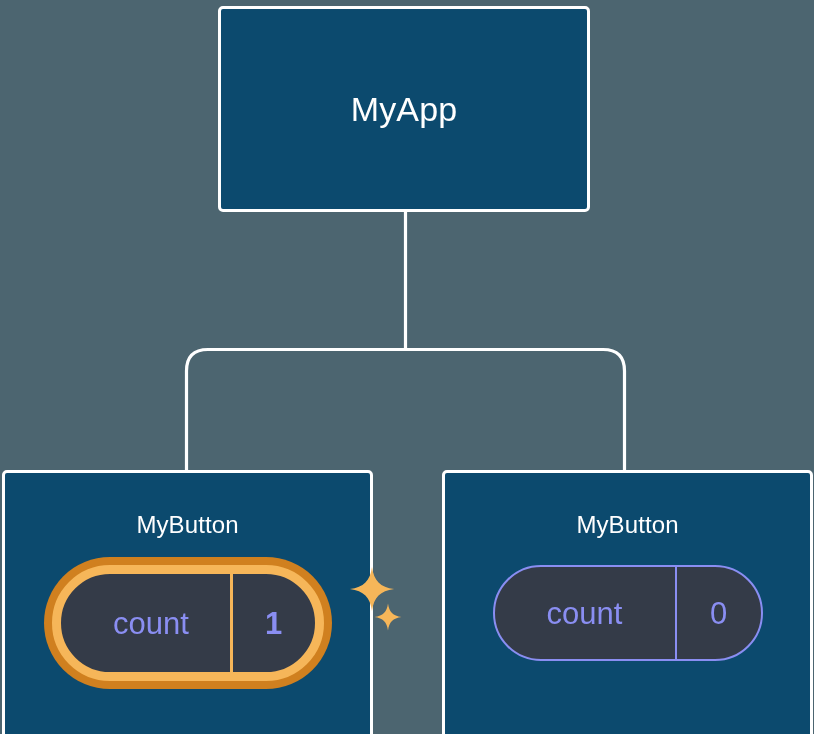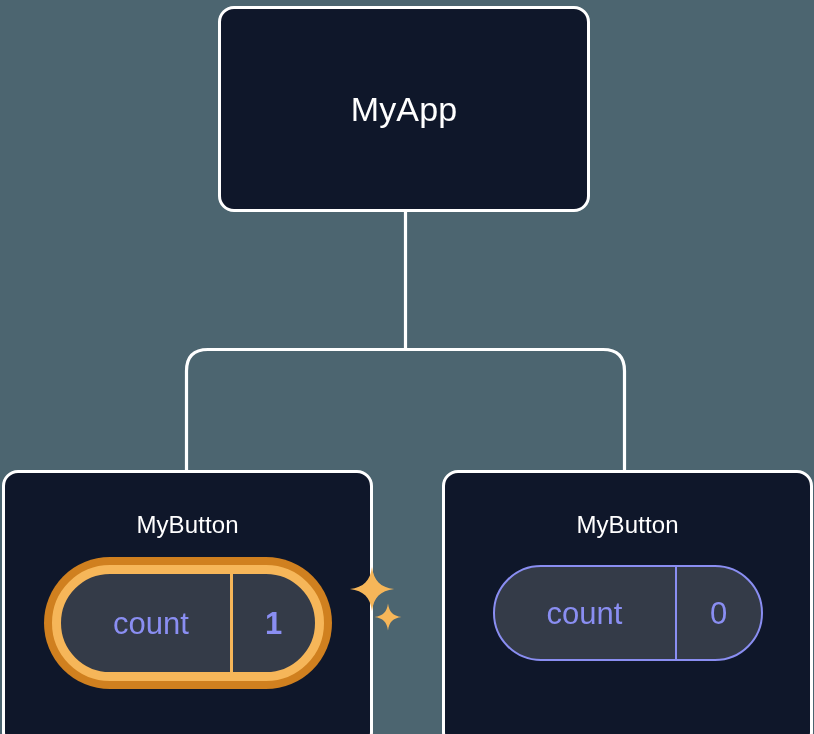--- a/index.html
+++ b/index.html
@@ -27,23 +27,23 @@
     top: 0;
     width: 814px;
     height: 734px;
     pointer-events: none;
   }
 
   
   .node {
     position: absolute;
     box-sizing: border-box;
-    background: #0f172a;
+    background: #0c4a6e;
     border: 3px solid #ffffff;
-    border-radius: 16px;
+    border-radius: 5px;
     display: flex;
     flex-direction: column;
     align-items: center;
   }
   .node-root {
     left: 218px;
     top: 6px;
     width: 372px;
     height: 206px;
     justify-content: center;

